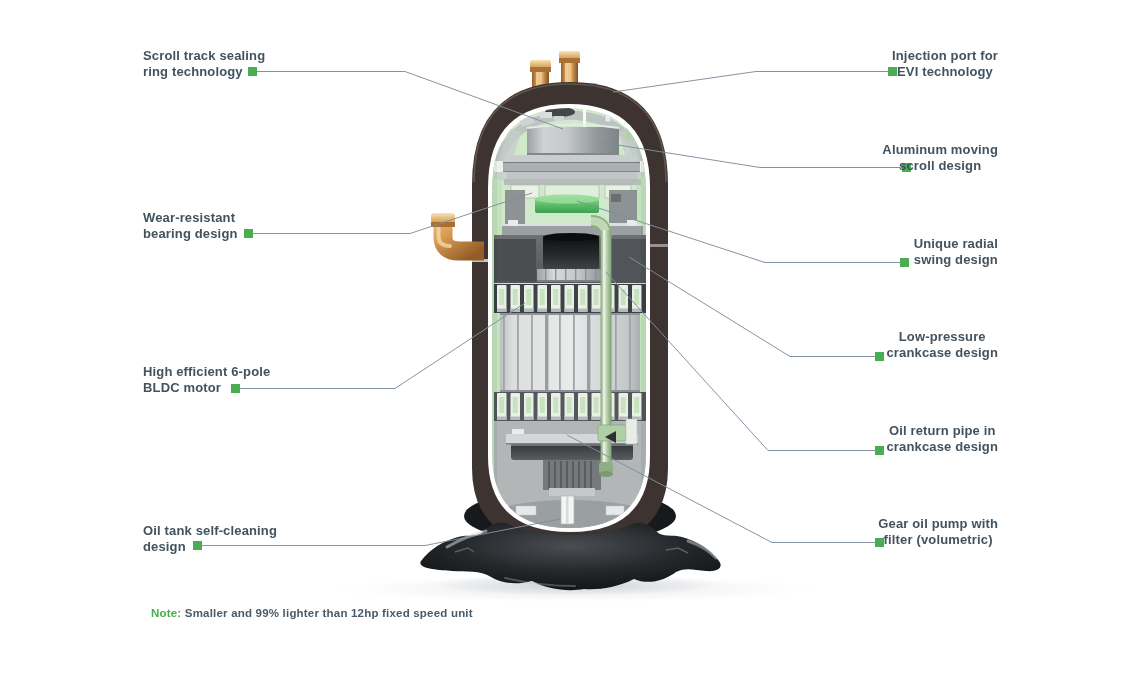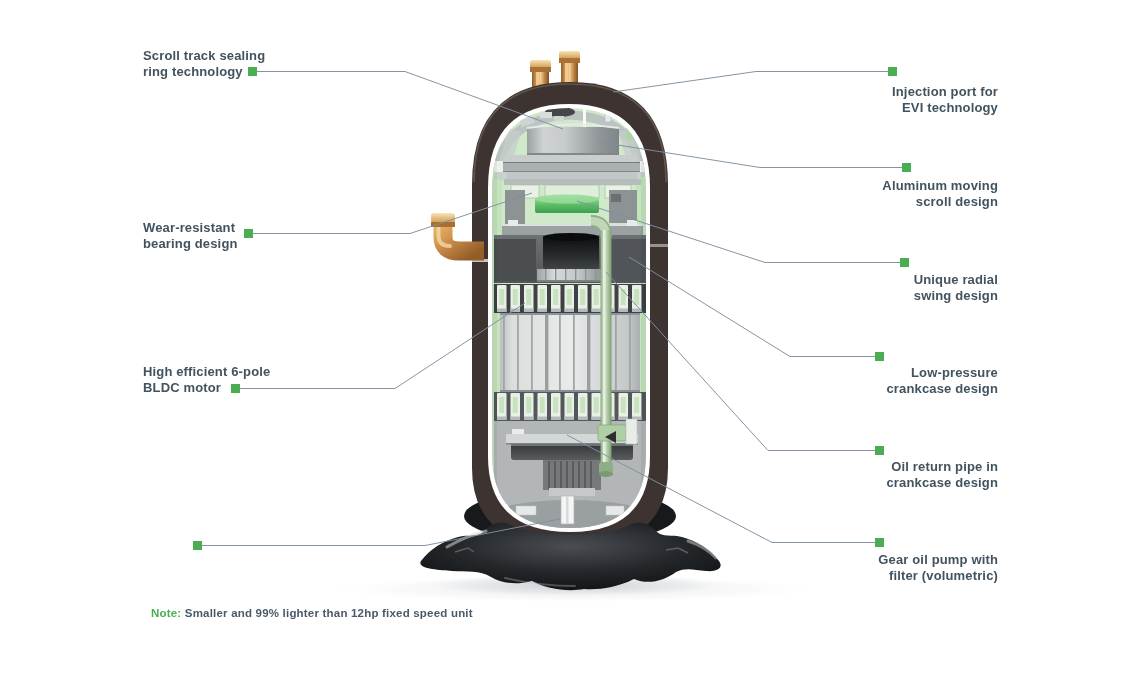--- a/index.html
+++ b/index.html
@@ -1,21 +1,21 @@
 <!DOCTYPE html>
 <html><head>
 <meta charset="utf-8">
 <style>
   html,body{margin:0;padding:0;background:#fff;}
   #stage{position:relative;width:1140px;height:673px;background:#ffffff;overflow:hidden;
          font-family:"Liberation Sans", sans-serif;}
   #art{position:absolute;left:0;top:0;}
   .lbl{position:absolute;font:700 13px/15.5px "Liberation Sans", sans-serif;
        color:#42535f;letter-spacing:.15px;white-space:nowrap;}
-  .lbl.right{text-align:right;margin-top:36px;}
+  .lbl.right{text-align:center;}
   .note{position:absolute;left:143px;top:606px;font:600 11.5px/14px "Liberation Sans", sans-serif;
         color:#4a5a68;letter-spacing:.2px;white-space:nowrap;}
   .note .green{color:#4bad51;font-weight:700;margin-left:8px;}
 </style>
 </head>
 <body>
 
 <div id="stage">
 
   <svg id="art" width="1140" height="673" viewBox="0 0 1140 673">
@@ -307,28 +307,32 @@
       <rect x="875" y="352" width="9" height="9"></rect>
       <rect x="875" y="446" width="9" height="9"></rect>
       <rect x="875" y="538" width="9" height="9"></rect>
     </g>
   </svg>
 
   <div class="lbl" style="left:143px;top:48px">
     <span>Scroll track sealing</span><br>
     <span>ring technology</span>
   </div>
-  <div class="lbl" style="left:143px;top:220px">
+  <div class="lbl" style="left:143px;top:210px">
     <span>Wear-resistant</span><br>
     <span>bearing design</span>
   </div>
   <div class="lbl" style="left:143px;top:364px">
     <span>High efficient 6-pole</span><br>
     <span>BLDC motor</span>
   </div>
+  <div class="lbl" style="left:143px;top:523px">
+    <span>Oil tank self-cleaning</span><br>
+    <span>design</span>
+  </div>
 
   <div class="lbl right" style="right:142px;top:48px">
     <span>Injection port for</span><br>
     <span>EVI technology</span>
   </div>
   <div class="lbl right" style="right:142px;top:142px">
     <span>Aluminum moving</span><br>
     <span>scroll design</span>
   </div>
   <div class="lbl right" style="right:142px;top:236px">

